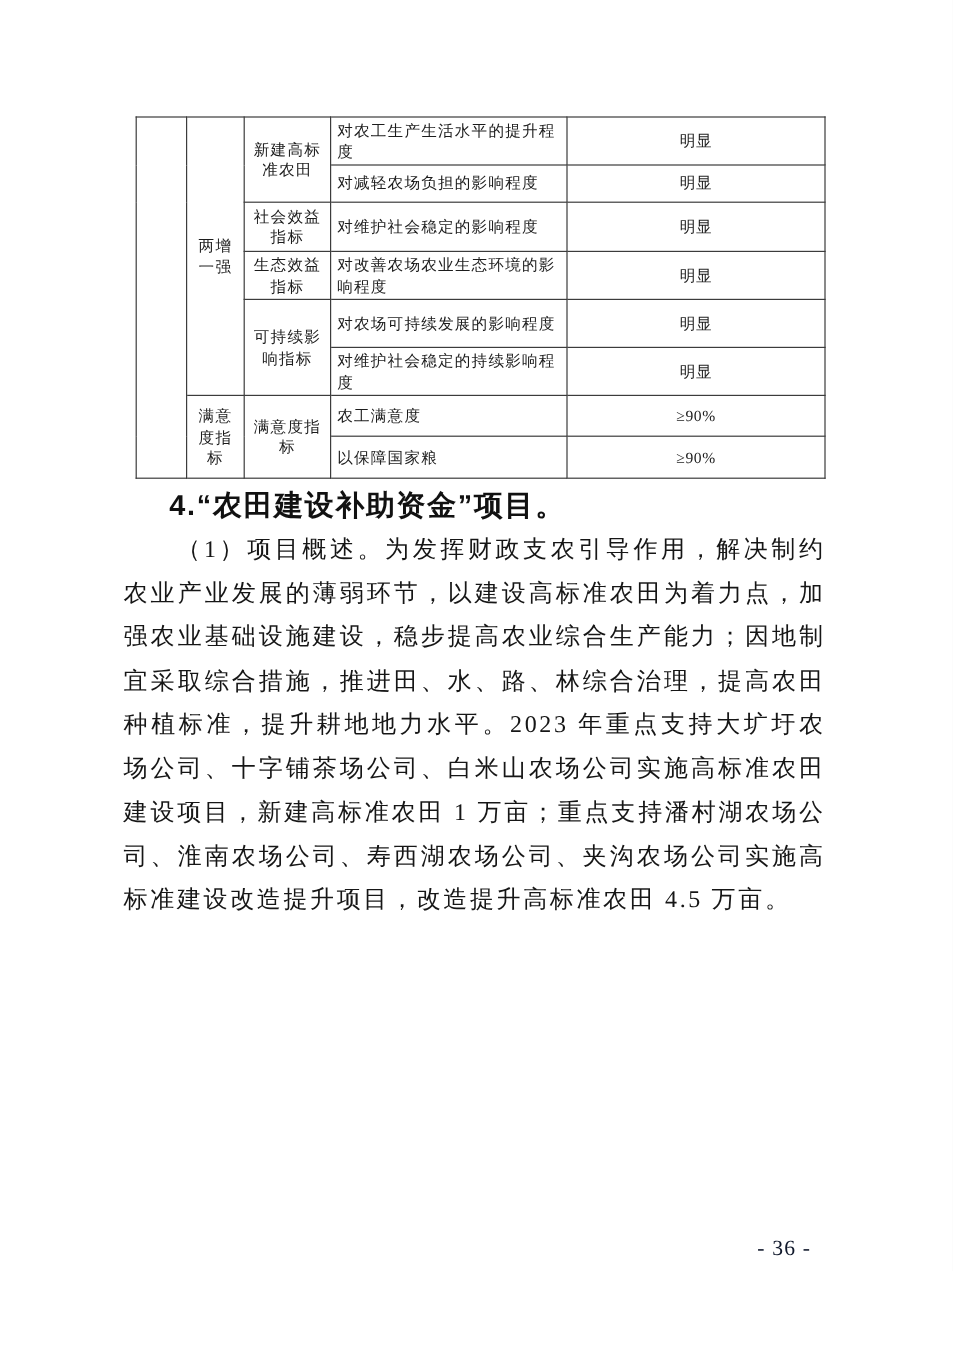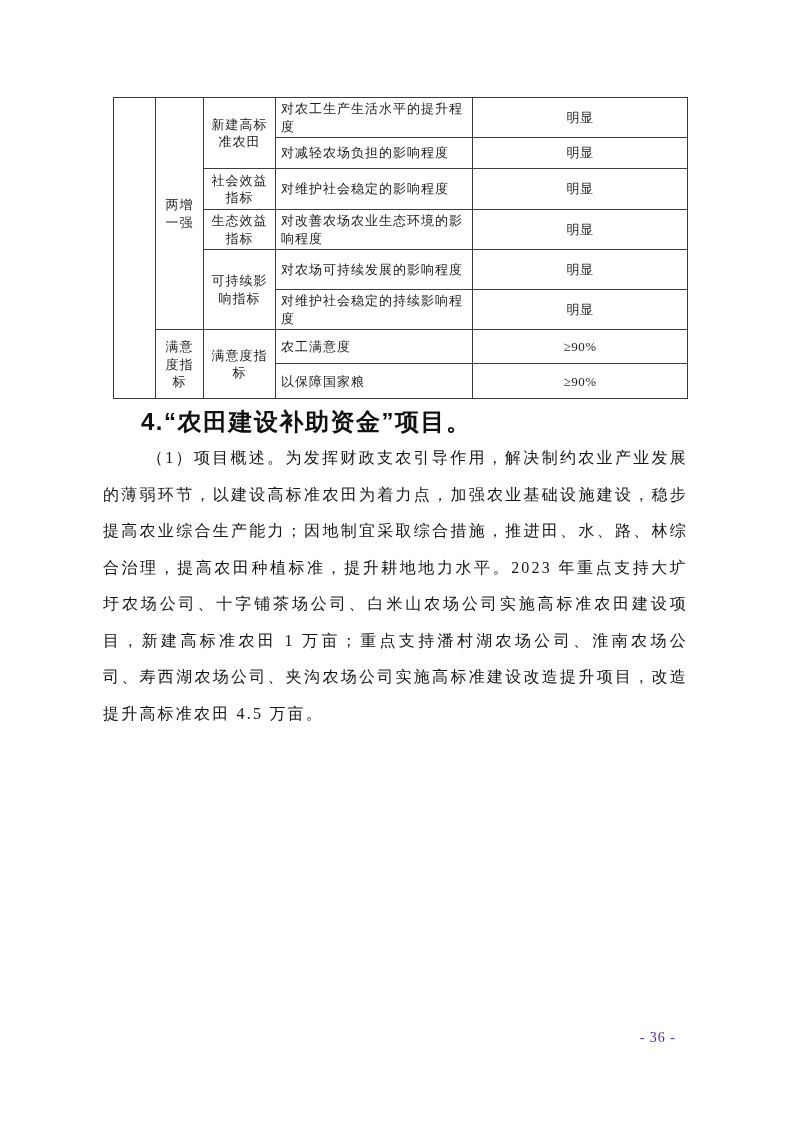--- a/index.html
+++ b/index.html
@@ -43,34 +43,34 @@
     padding-left: 38px;
     font-size: 24px;
     font-weight: bold;
     line-height: 28px;
     letter-spacing: 1.5px;
     font-family: "Liberation Sans", "DejaVu Sans", sans-serif;
     color: #111111;
   }
   .doc-paragraph {
     margin: 0;
-    font-size: 16px;
+    font-size: 20px;
     line-height: 36.5px;
     letter-spacing: 2.2px;
     text-align: justify;
     text-indent: 44px;
     color: #161616;
   }
   .doc-paragraph + .doc-paragraph { margin-top: 7px; }
   .page-number {
     position: absolute;
     right: 118px; top: 1030px;
-    font-size: 14px;
+    font-size: 18px;
     letter-spacing: 1px;
-    color: #4c1d95;
+    color: #0f172a;
   }
 </style>
 </head>
 <body>
 
 <div class="page">
   <div class="content">
 
     <table class="indicators">
       <colgroup>

